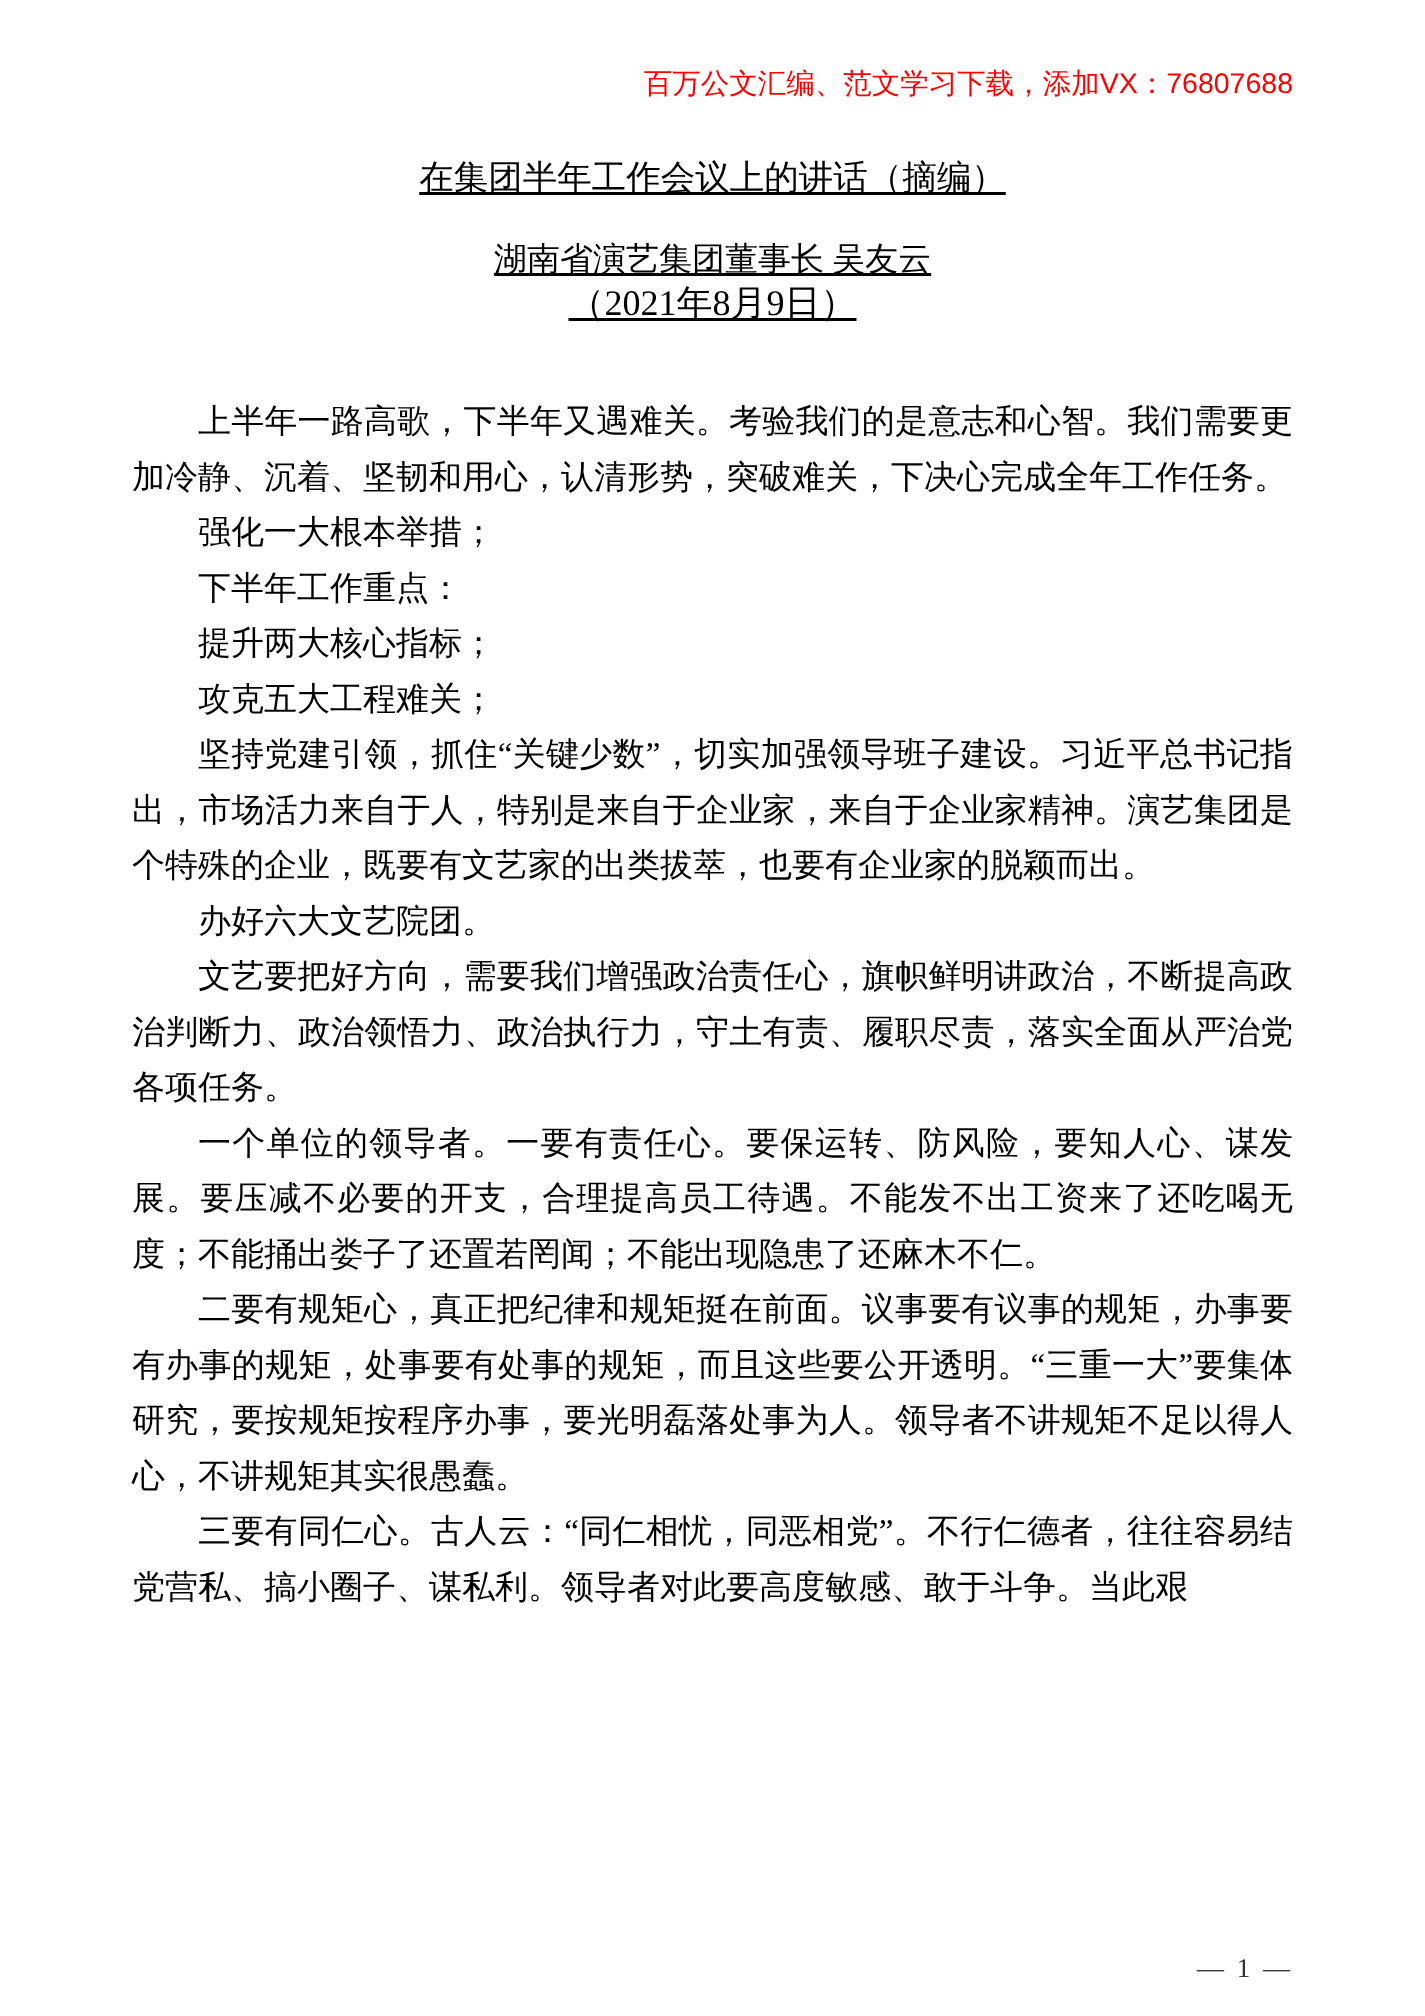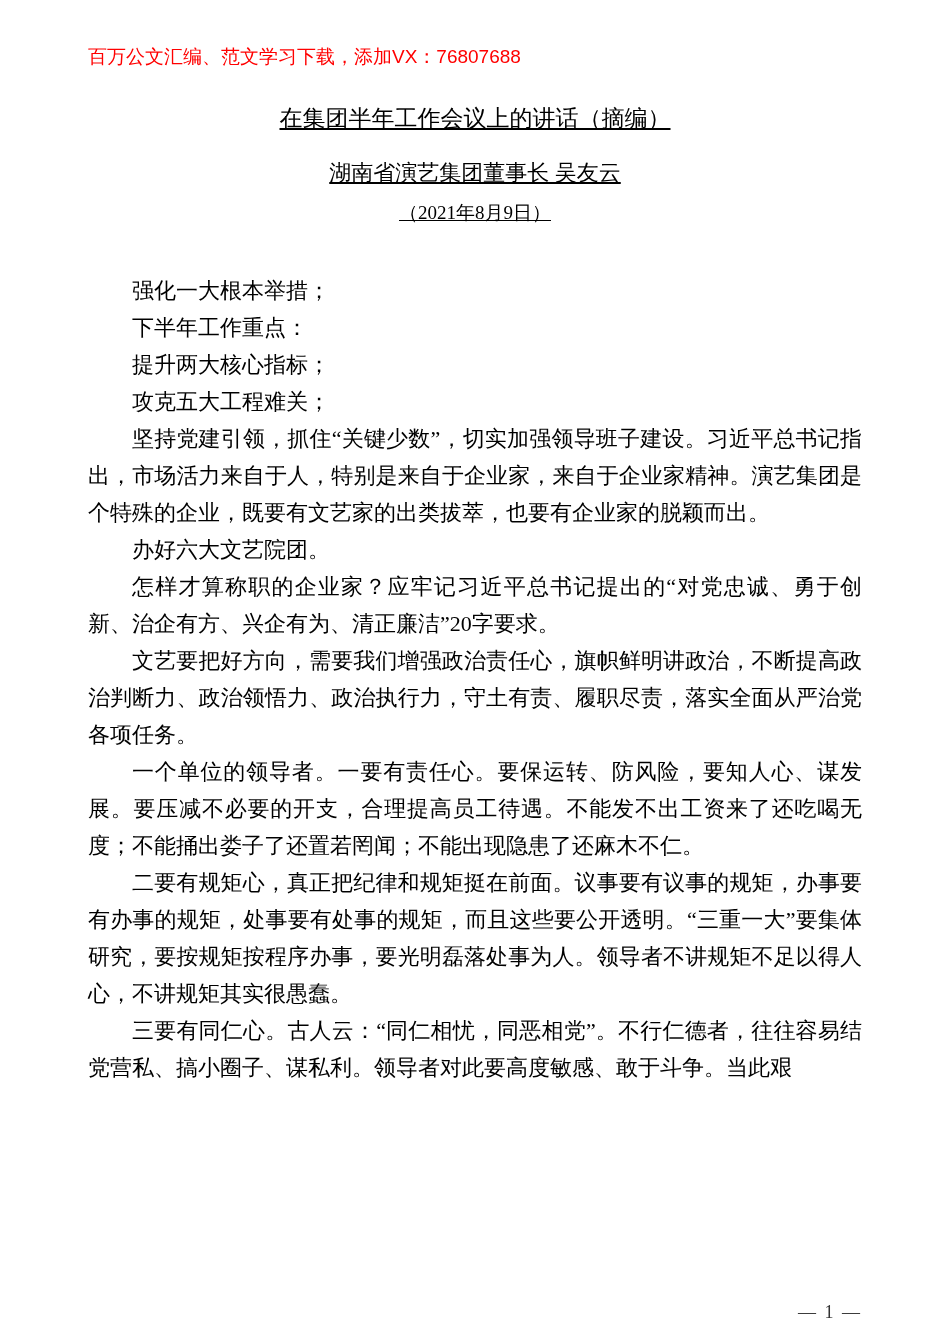--- a/index.html
+++ b/index.html
@@ -11,41 +11,40 @@
   .page {
     position: relative;
     width: 950px;
     height: 1344px;
     margin: 0 auto;
     background: #ffffff;
     padding: 44px 88px 0 88px;
     overflow: hidden;
   }
   .notice {
-    text-align: left;
+    text-align: right;
     font-size: 19px;
     line-height: 26px;
     color: #ff0000;
     font-family: "Liberation Sans", "DejaVu Sans", sans-serif;
   }
   .doc-header { text-align: center; text-decoration: underline; }
   .doc-title {
     margin-top: 34px;
     font-size: 23px;
     font-weight: 400;
     line-height: 30px;
   }
   .doc-author {
     margin-top: 24px;
     font-size: 22px;
     line-height: 30px;
   }
   .doc-date {
-    margin-top: 10px;
-    font-size: 19px;
+    font-size: 24px;
     line-height: 30px;
   }
   .doc-body {
     margin-top: 44px;
   }
   .doc-body p.para {
     font-size: 22px;
     line-height: 37px;
     text-indent: 2em;
     text-align: justify;
@@ -72,27 +71,27 @@
 
   <div class="notice" style="color: rgb(255, 0, 0);">百万公文汇编、范文学习下载，添加VX：76807688</div>
 
   <div class="doc-header">
     <h1 class="doc-title">在集团半年工作会议上的讲话（摘编）</h1>
     <div class="doc-author">湖南省演艺集团董事长 吴友云</div>
     <div class="doc-date">（2021年8月9日）</div>
   </div>
 
   <div class="doc-body">
+      <p class="para"><span class="">上半年一路高歌，下半年又遇难关。考验我们的是意志和心智。我们需要更加冷静、沉着、坚韧和用心，认清形势，突破难关，下决心完成全年工作任务。</span></p>
       <p class="para"><span class="">强化一大根本举措；</span></p>
       <p class="para"><span class="">下半年工作重点：</span></p>
       <p class="para"><span class="">提升两大核心指标；</span></p>
       <p class="para"><span class="">攻克五大工程难关；</span></p>
       <p class="para"><span class="">坚持党建引领，抓住“关键少数”，切实加强领导班子建设。习近平总书记指出，市场活力来自于人，特别是来自于企业家，来自于企业家精神。演艺集团是个特殊的企业，既要有文艺家的出类拔萃，也要有企业家的脱颖而出。</span></p>
       <p class="para"><span class="">办好六大文艺院团。</span></p>
-      <p class="para"><span class="">怎样才算称职的企业家？应牢记习近平总书记提出的“对党忠诚、勇于创新、治企有方、兴企有为、清正廉洁”20字要求。</span></p>
       <p class="para"><span class="">文艺要把好方向，需要我们增强政治责任心，旗帜鲜明讲政治，不断提高政治判断力、政治领悟力、政治执行力，守土有责、履职尽责，落实全面从严治党各项任务。</span></p>
       <p class="para"><span class="">一个单位的领导者。</span><span class="bold">一要有责任心。</span><span class="">要保运转、防风险，要知人心、谋发展。要压减不必要的开支，合理提高员工待遇。不能发不出工资来了还吃喝无度；不能捅出娄子了还置若罔闻；不能出现隐患了还麻木不仁。</span></p>
       <p class="para"><span class="bold">二要有规矩心，真正把纪律和规矩挺在前面。</span><span class="">议事要有议事的规矩，办事要有办事的规矩，处事要有处事的规矩，而且这些要公开透明。“三重一大”要集体研究，要按规矩按程序办事，要光明磊落处事为人。领导者不讲规矩不足以得人心，不讲规矩其实很愚蠢。</span></p>
       <p class="para"><span class="bold">三要有同仁心。</span><span class="">古人云：“同仁相忧，同恶相党”。不行仁德者，往往容易结党营私、搞小圈子、谋私利。领导者对此要高度敏感、敢于斗争。当此艰</span></p>
     </div>
 
   <div class="page-number">— 1 —</div>
 
 </div>
 

